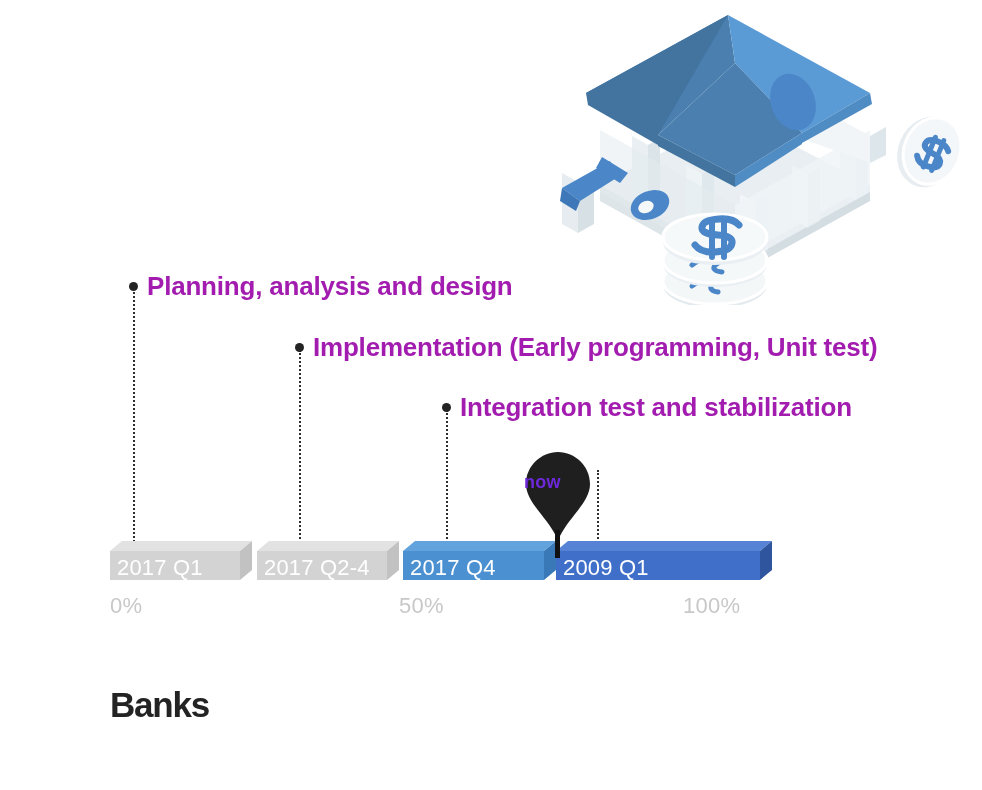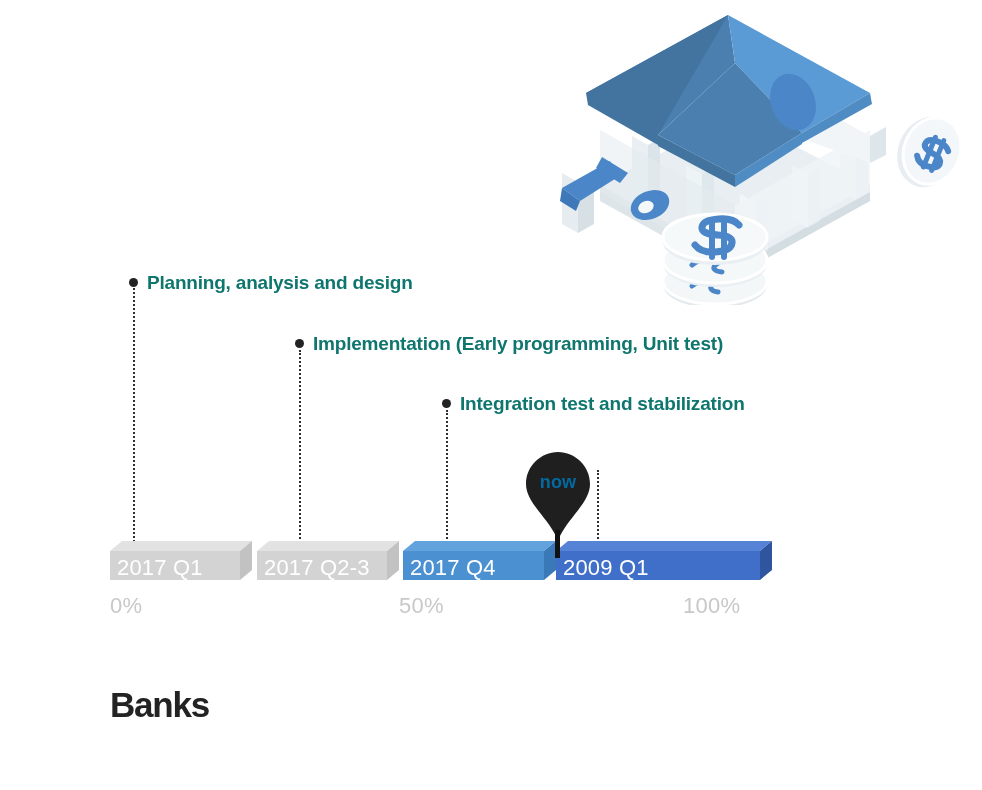--- a/index.html
+++ b/index.html
@@ -42,23 +42,23 @@
   }
   .milestone .dot {
     width: 9px;
     height: 9px;
     border-radius: 50%;
     background: #232323;
     flex: 0 0 auto;
   }
   .milestone .m-label {
     margin-left: 9px;
-    font-size: 19px;
+    font-size: 26px;
     font-weight: bold;
-    color: #0f766e;
+    color: #a21caf;
     letter-spacing: -0.2px;
     line-height: 1;
   }
 
   
   .leader {
     position: absolute;
     width: 0px;
     border-left: 2.5px dotted #2e2e2e;
   }
@@ -99,24 +99,24 @@
     top: 450px;
     width: 68px;
     height: 108px;
   }
   .now-pin svg { display: block; }
   .now-text {
     position: absolute;
     left: 0;
     top: 22px;
     width: 68px;
-    text-align: center;
+    text-align: left;
     font-size: 18px;
     font-weight: bold;
-    color: #0369a1;
+    color: #6d28d9;
     letter-spacing: 0.2px;
     pointer-events: none;
   }
 
   
   .title {
     position: absolute;
     left: 110px;
     top: 687px;
     font-size: 35px;
@@ -267,21 +267,21 @@
 
       <g>
         <polygon points="556,551 568,541 772,541 760,551" fill="#5683d6"></polygon>
         <polygon points="760,551 772,541 772,570 760,580" fill="#30559f"></polygon>
         <rect x="556" y="551" width="204" height="29" fill="#3f6fc8"></rect>
       </g>
     </svg>
   </div>
 
   <div class="bar-caption" style="left:117px; top:557px;">2017 Q1</div>
-  <div class="bar-caption" style="left:264px; top:557px;">2017 Q2-3</div>
+  <div class="bar-caption" style="left:264px; top:557px;">2017 Q2-4</div>
   <div class="bar-caption" style="left:410px; top:557px;">2017 Q4</div>
   <div class="bar-caption" style="left:563px; top:557px;">2009 Q1</div>
 
   <div class="now-pin">
     <svg width="68" height="108" viewBox="0 0 68 108" xmlns="http://www.w3.org/2000/svg">
       <path d="M34 2
                C 51 2 66 16 66 34
                C 66 52 46 66 36 86
                L 34 90
                L 32 86

